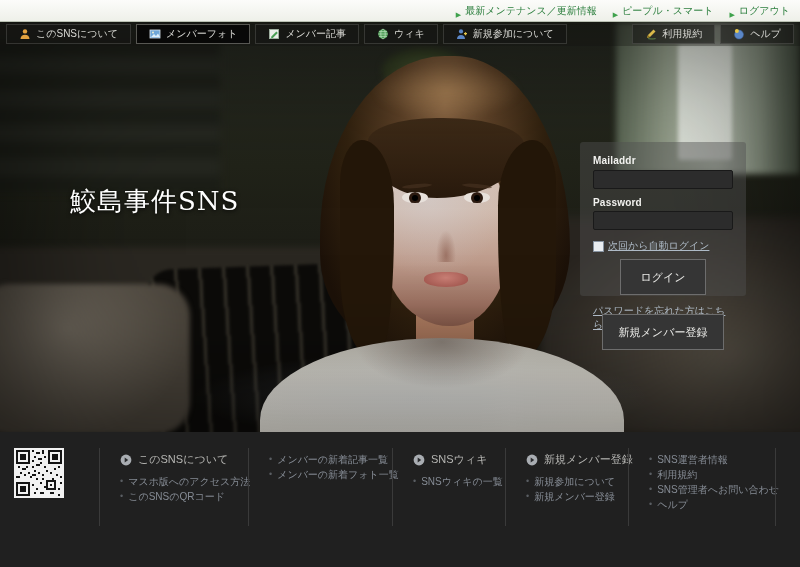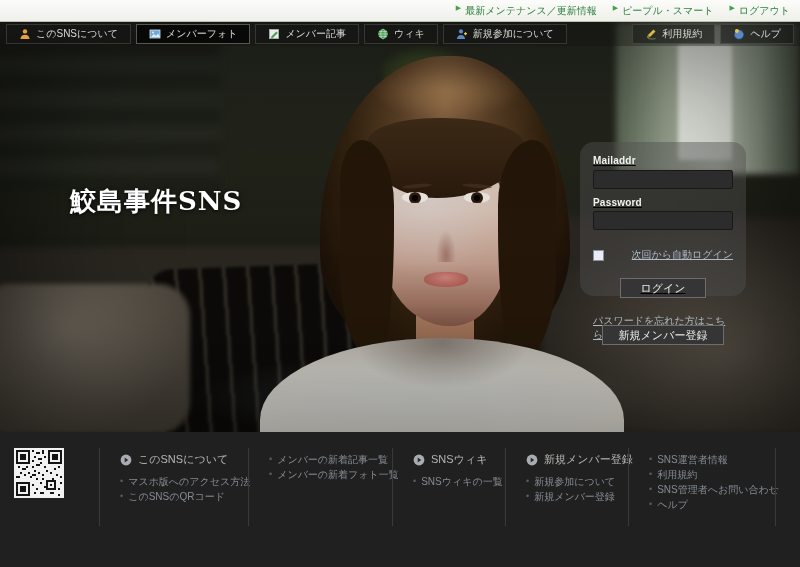--- a/index.html
+++ b/index.html
@@ -5,21 +5,21 @@
   html,body{margin:0;padding:0;}
   body{width:800px;height:567px;overflow:hidden;position:relative;background:#202020;
        font-family:"Liberation Sans",sans-serif;-webkit-font-smoothing:antialiased;}
 
   
   .topbar{position:absolute;top:0;left:0;width:800px;height:22px;box-sizing:border-box;
           background:linear-gradient(#fcfcfa,#eef0e9);border-bottom:1px solid #b9c0b2;
           display:flex;align-items:center;padding:0 10px;z-index:40;}
   .brand{display:flex;align-items:center;gap:5px;color:#1d7a31;font-weight:bold;font-size:11px;letter-spacing:.3px;}
   .toplinks{margin-left:auto;display:flex;gap:16px;}
-  .toplink{display:flex;align-items:flex-start;gap:4px;color:#2f8040;font-size:10px;cursor:pointer;}
+  .toplink{display:flex;align-items:flex-end;gap:4px;color:#2f8040;font-size:10px;cursor:pointer;}
   .arr{color:#3fa24d;font-size:7px;line-height:1;}
 
   
   .hero{position:absolute;top:22px;left:0;width:800px;height:410px;overflow:hidden;
         background:linear-gradient(180deg,#272a22 0%,#212319 35%,#1a1a14 65%,#13110b 100%);}
   .hero::after{content:"";position:absolute;inset:0;box-shadow:inset 0 0 130px 30px rgba(0,0,0,.5);pointer-events:none;}
   .ph{position:absolute;}
   .ph-shelf{left:-10px;top:0;width:230px;height:170px;
         background:repeating-linear-gradient(0deg,#1b1d17 0 16px,#262822 16px 34px);filter:blur(4px);opacity:.75;}
   .ph-window{left:616px;top:0;width:184px;height:152px;
@@ -74,35 +74,35 @@
   .tabbar{position:absolute;top:22px;left:0;width:800px;height:24px;box-sizing:border-box;
           display:flex;align-items:center;gap:5px;padding:0 6px;background:rgba(18,20,16,.32);z-index:30;}
   .tab{display:flex;align-items:center;gap:5px;height:20px;padding:0 12px;box-sizing:border-box;
        background:rgba(22,22,20,.55);border:1px solid rgba(130,130,125,.30);
        color:#d8d8d3;font-size:10px;white-space:nowrap;cursor:pointer;}
   .tab.active{background:rgba(6,6,6,.85);border-color:rgba(165,165,158,.5);}
   .tabbar-right{margin-left:auto;display:flex;gap:5px;}
 
   
   .hero-title{position:absolute;left:70px;top:162px;z-index:10;color:#ffffff;
-        font-family:"DejaVu Serif","Liberation Serif",serif;font-size:26px;font-weight:bold;
+        font-family:"DejaVu Serif","Liberation Serif",serif;font-size:26px;font-weight:normal;
         letter-spacing:1px;text-shadow:0 1px 4px rgba(0,0,0,.9);}
   .hero-sub{position:absolute;left:60px;top:221px;width:310px;height:30px;box-sizing:border-box;z-index:10;
         background:rgba(142,142,142,.32);border-radius:8px;display:flex;align-items:center;padding:0 14px;
         color:#e2e2e0;font-size:12px;text-shadow:0 1px 2px rgba(0,0,0,.7);}
   .login{position:absolute;left:580px;top:120px;width:166px;height:154px;box-sizing:border-box;z-index:10;
-        background:rgba(80,80,80,.45);border-radius:14px;padding:13px 13px 14px;text-decoration:underline;}
+        background:rgba(80,80,80,.45);border-radius:3px;padding:13px 13px 14px;}
   .login label{display:block;color:#f2f2ef;font-size:10px;font-weight:bold;margin-bottom:3px;letter-spacing:.2px;}
   .txt{width:100%;height:19px;background:#2c2c2c;border:1px solid #191919;border-radius:2px;box-sizing:border-box;
        margin-bottom:8px;color:#ddd;font-size:11px;padding:0 4px;outline:none;}
-  .chk-row{display:flex;align-items:center;justify-content:space-between;gap:4px;margin:10px 0 6px;}
+  .chk-row{display:flex;align-items:center;justify-content:flex-start;gap:4px;margin:1px 0 6px;}
   .chk{width:9px;height:9px;background:#e9edf1;border:1px solid #8793a1;display:inline-block;cursor:pointer;}
   .lnk{color:#aebac6;font-size:10px;text-decoration:underline;cursor:pointer;}
-  .btn{display:block;margin:16px auto;background:#353535;border:1px solid #6d6d6d;color:#eaeae7;
-       font-size:11px;height:20px;line-height:14px;padding:0 10px;cursor:pointer;font-family:inherit;}
+  .btn{display:block;margin:5px auto;background:#353535;border:1px solid #6d6d6d;color:#eaeae7;
+       font-size:11px;height:36px;line-height:14px;padding:0 10px;cursor:pointer;font-family:inherit;}
   .login .btn{width:86px;}
   .forgot{display:block;text-align:left;margin-top:9px;}
   .register{position:absolute;left:602px;top:287px;width:122px;z-index:10;}
 
   
   .footer{position:absolute;top:432px;left:0;width:800px;height:135px;background:#202020;z-index:20;}
   .qr{position:absolute;left:14px;top:16px;width:50px;height:50px;}
   .fcols{position:absolute;left:99px;top:16px;height:78px;display:flex;}
   .fcol{box-sizing:border-box;border-left:1px solid #3a3a3a;padding:4px 0 0 20px;}
   .fcol.c1{width:149px}.fcol.c2{width:144px}.fcol.c3{width:113px}.fcol.c4{width:123px}.fcol.c5{width:147px}

